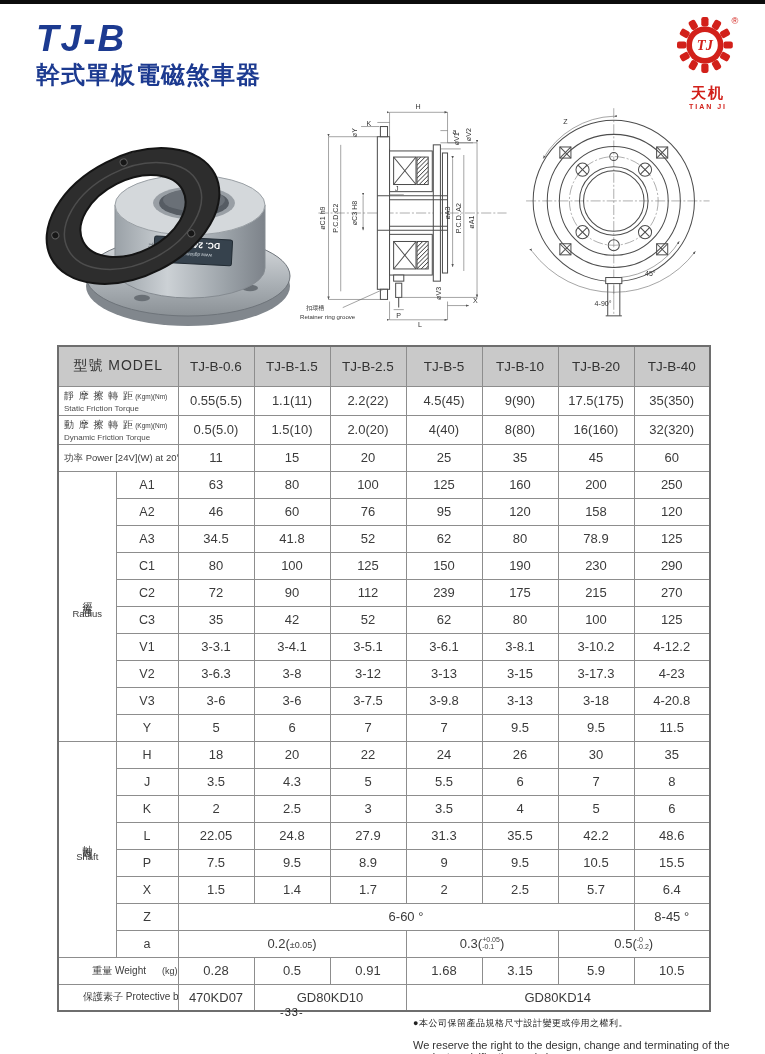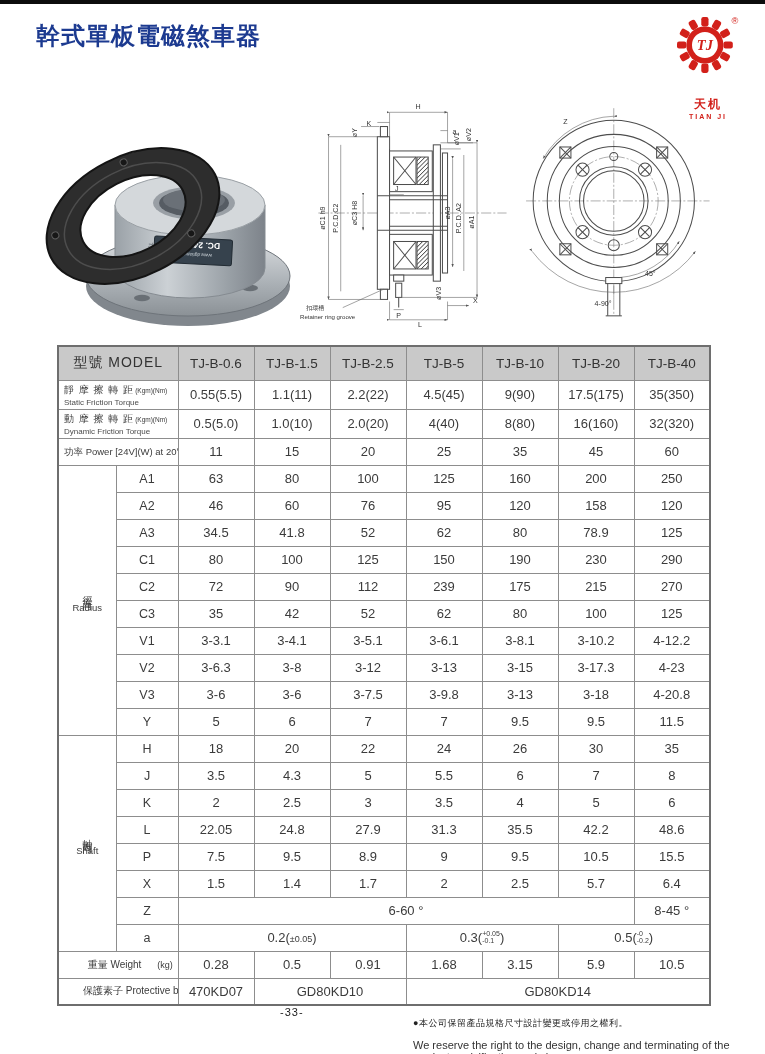--- a/index.html
+++ b/index.html
@@ -6,72 +6,73 @@
   html,body{width:765px;height:1054px;overflow:hidden}
   body{position:relative;background:#fff;font-family:"Liberation Sans",sans-serif;color:#333}
   .topbar{position:absolute;left:0;top:0;width:765px;height:4px;background:#0c0c0c}
   
   .hdr{position:absolute;left:36px;top:20px}
   .title{font-size:37px;font-style:italic;font-weight:bold;color:#1c3a90;letter-spacing:2px;line-height:1.05}
   .sub{display:flex;align-items:flex-end;gap:12px;margin-top:0}
   .sub-zh{font-size:24px;font-weight:bold;color:#1c3a90;letter-spacing:1px}
   .sub-en{font-size:17px;font-weight:bold;color:#1c3a90}
   .logo{position:absolute;left:662px;top:14px;width:92px;text-align:center;color:#d2201a}
-  .logo-zh{font-size:12px;font-weight:bold;margin-top:16px;letter-spacing:2px}
+  .logo-zh{font-size:15px;font-weight:bold;margin-top:4px;letter-spacing:2px}
   .logo-en{font-size:7px;font-weight:bold;letter-spacing:2px}
   
   .fig{position:absolute}
   .photo{left:36px;top:110px;width:272px;height:230px}
   .sec{left:298px;top:98px;width:236px;height:230px}
   .front{left:518px;top:96px;width:247px;height:232px}
   
   .s{fill:none;stroke:#4d4d4d;stroke-width:1}
   .sf{fill:#fff;stroke:#4d4d4d;stroke-width:1}
   .d{stroke:#6a6a6a;stroke-width:.6;fill:none}
   .cl{stroke:#7a7a7a;stroke-width:.6;stroke-dasharray:10 2 2 2;fill:none}
   .t{font-size:7px;fill:#333}
   .t6{font-size:6px;fill:#333}
   
   .tablewrap{position:absolute;left:57px;top:345px;width:652px}
   table{border-collapse:collapse;table-layout:fixed;width:652px}
   td,th{border:1px solid #8d8d8d;text-align:center;vertical-align:middle;font-weight:normal;
         font-size:13px;color:#3b3b3b;padding:0;overflow:hidden}
   table{border:2px solid #6e6e6e}
-  thead tr{height:34px}
+  thead tr{height:40px}
   thead th{background:#c9c9c9;color:#333;font-size:13.5px}
   th.modelhead{font-size:14px;letter-spacing:1px}
   #spec-body tr{height:27px}
   tr.h34{height:34px} tr.h31{height:31px} tr.h25{height:25px}
   td.speclbl{text-align:left;padding:2px 1px 2px 5px}
   .lz{font-size:10px;letter-spacing:1px;white-space:nowrap;color:#3b3b3b}
   .unit{font-size:6.5px;letter-spacing:0;margin-left:1px}
   .le{font-size:8px;color:#4c4c4c;letter-spacing:0;margin-top:1px;white-space:nowrap}
   td.powlbl{font-size:9.5px;text-align:left;padding-left:5px;white-space:nowrap}
   td.grp{vertical-align:middle}
   .gz{writing-mode:vertical-rl;text-orientation:upright;font-size:10px;line-height:1.15;
       letter-spacing:2px;margin:0 auto;color:#3b3b3b}
   .ge{font-size:9.5px;margin-top:8px;color:#3b3b3b}
   td.dim{font-size:12.5px}
   .stk{display:inline-block;vertical-align:middle;font-size:7px;line-height:7px;text-align:left;position:relative;top:-1px}
   .stk span{display:block}
   .pm{font-size:9px}
-  td.wlbl{font-size:10px;text-align:center;padding-left:24px;white-space:nowrap}
+  td.wlbl{font-size:10px;text-align:right;padding-left:24px;white-space:nowrap}
   .wu{font-size:9px;margin-left:16px}
   
   .pageno{position:absolute;left:280px;top:1006px;width:120px;text-align:left;font-size:11px;color:#222;letter-spacing:1px}
   .note{position:absolute;left:413px;top:1017px;color:#222}
   .note-zh{font-size:9px;letter-spacing:.5px}
   .note-en{font-size:11px;margin-top:9px;color:#333}
 </style>
 </head>
 <body>
 
 <div class="topbar"></div>
 
 <div class="hdr">
+  <div class="title">TJ-B</div>
   <div class="sub">
     <span class="sub-zh">幹式單板電磁煞車器</span>
   </div>
 </div>
 
 <div class="logo">
   <svg width="72" height="62" viewBox="0 0 66 60">
     <g fill="#d2201a">
       <rect x="26.5" y="3" width="7" height="9" rx="2" transform="rotate(0 30 30)"></rect>
       <rect x="26.5" y="3" width="7" height="9" rx="2" transform="rotate(30 30 30)"></rect>
@@ -339,21 +340,21 @@
           <td>9(90)</td>
           <td>17.5(175)</td>
           <td>35(350)</td>
         </tr>
         <tr class="h34">
           <td colspan="2" class="speclbl">
             <div class="lz">動 摩 擦 轉 距<span class="unit">(Kgm)(Nm)</span></div>
             <div class="le">Dynamic Friction Torque</div>
           </td>
           <td>0.5(5.0)</td>
-          <td>1.0(10)</td>
+          <td>1.5(10)</td>
           <td>2.0(20)</td>
           <td>4(40)</td>
           <td>8(80)</td>
           <td>16(160)</td>
           <td>32(320)</td>
         </tr>
         <tr class="h31">
           <td colspan="2" class="powlbl">功率 Power [24V](W) at 20℃</td>
           <td>11</td>
           <td>15</td>

